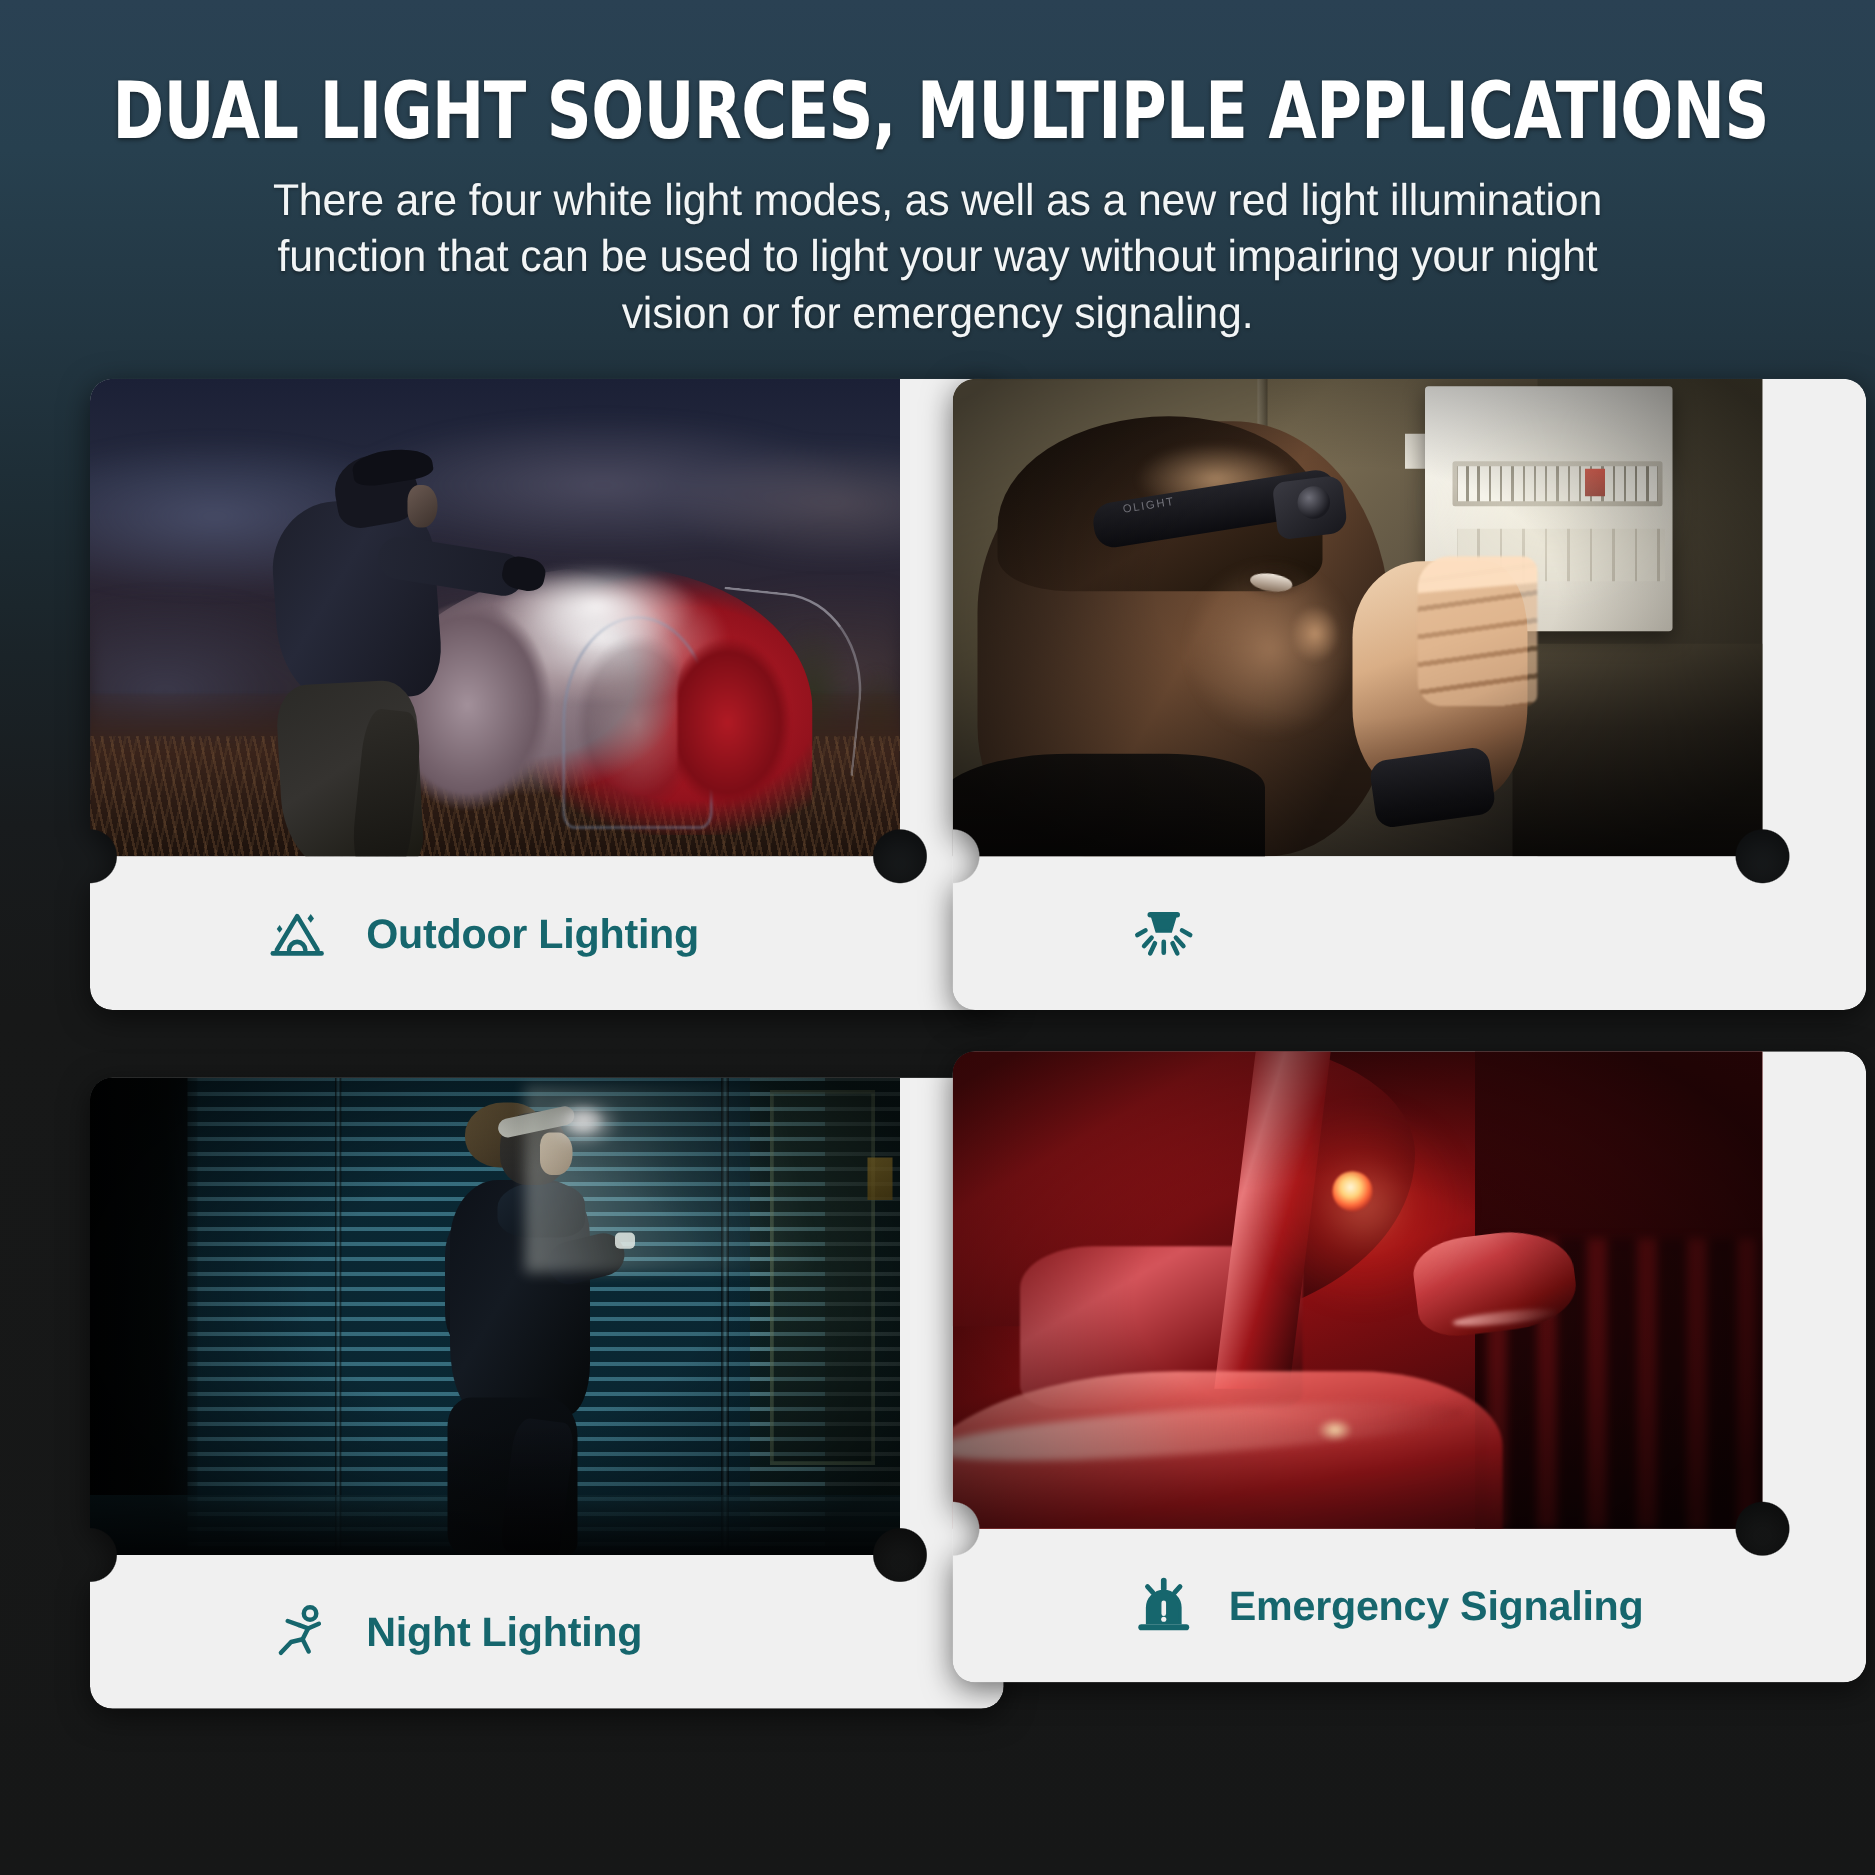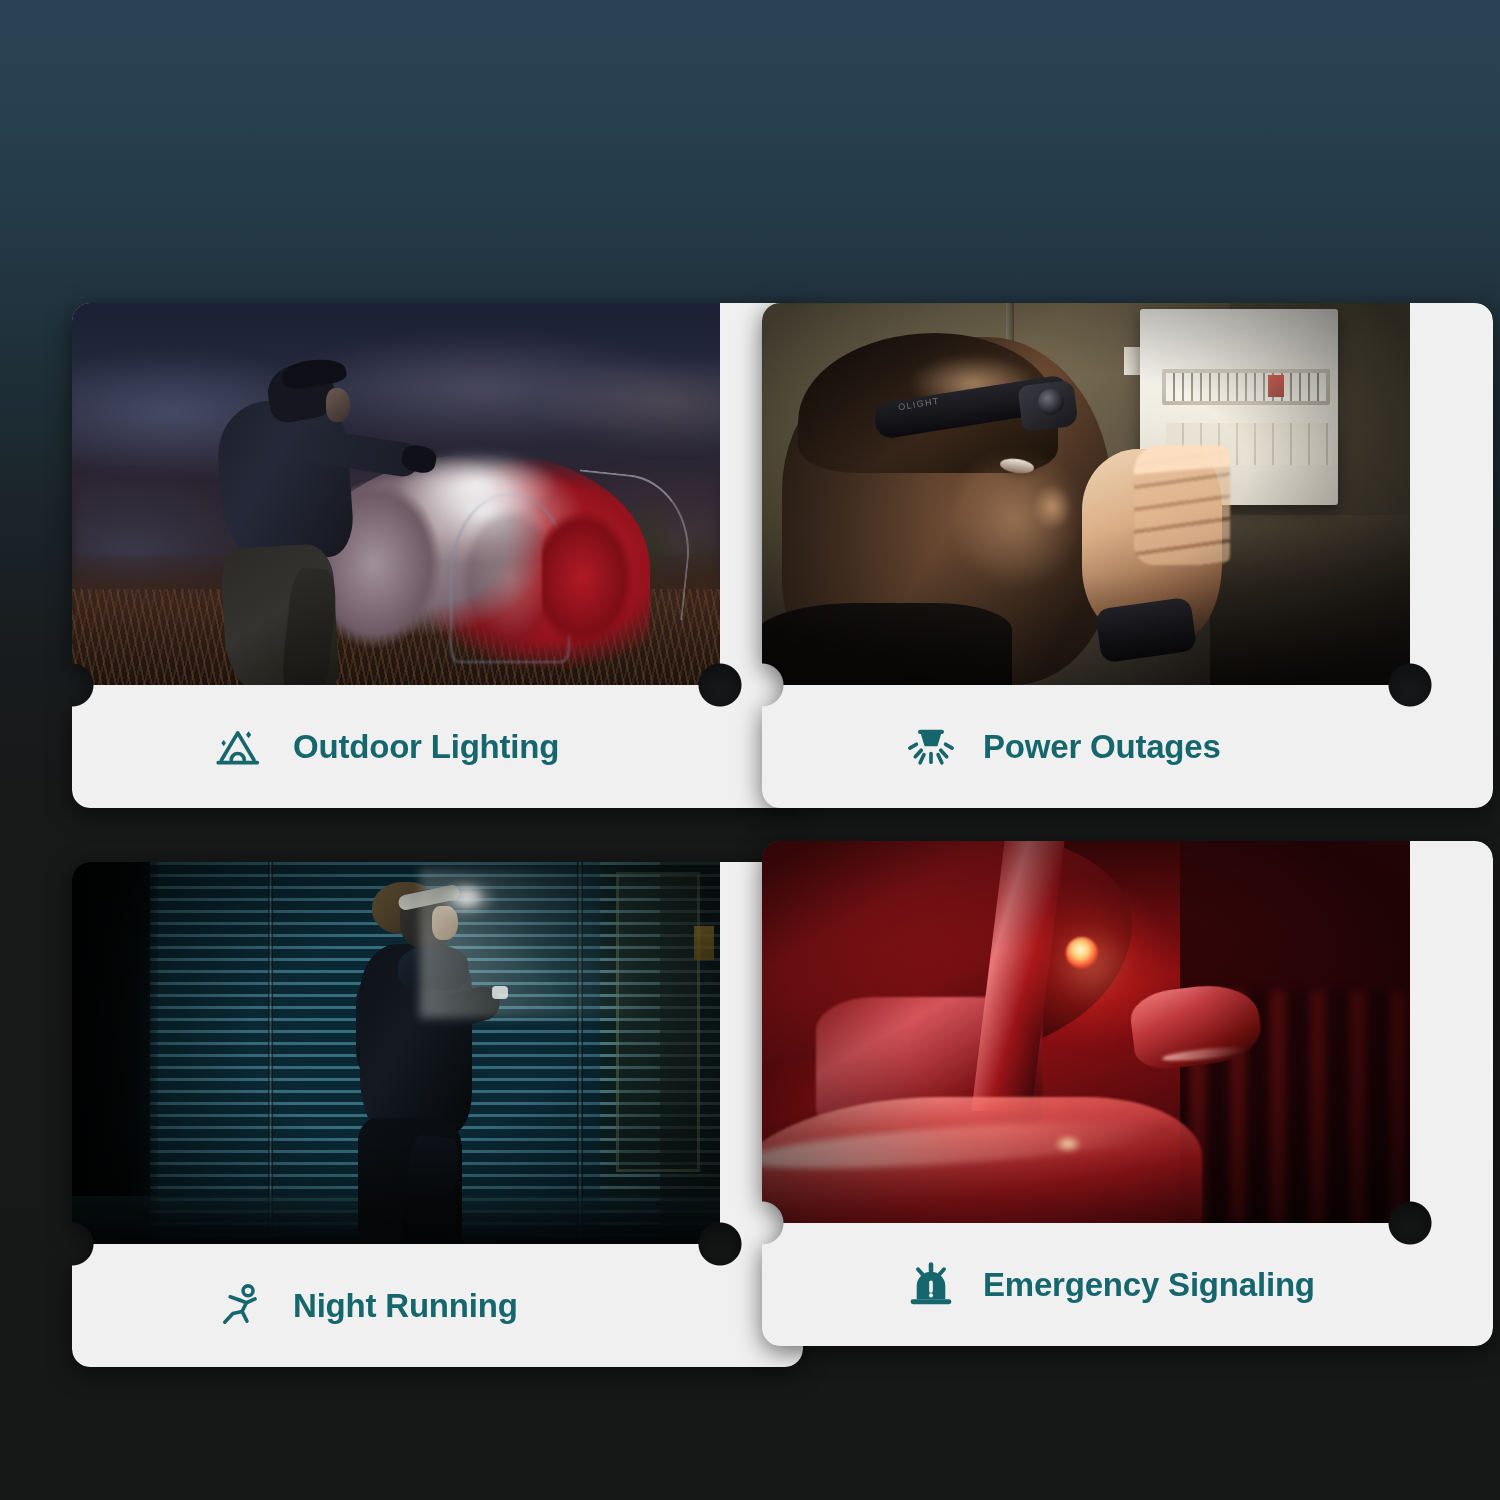--- a/index.html
+++ b/index.html
@@ -586,20 +586,24 @@
   .sc-car .vig {
     position:absolute; inset:0;
     background:radial-gradient(ellipse 400px 250px at 46% 52%, transparent 38%, rgba(0,0,0,.62) 100%);
   }
 </style>
 </head>
 <body>
 
 <div id="stage">
 
+  <div id="header">
+    <div id="headline">DUAL LIGHT SOURCES, MULTIPLE APPLICATIONS</div>
+    <div id="subtitle">There are four white light modes, as well as a new red light illumination function that can be used to light your way without impairing your night vision or for emergency signaling.</div>
+  </div>
 
   <div id="grid">
 
     <div class="card c0">
       <div class="ticket">
 
         <div class="photo">
           <div class="scene sc-camp">
             <div class="ridge"></div>
             <div class="ridge2"></div>
@@ -683,21 +687,20 @@
               <path d="M16 12 H32 L29 22 H19 Z" fill="#16666d" stroke="#16666d" stroke-width="2.6"></path>
               <path d="M24 30 V38"></path>
               <path d="M15 27 L9.5 33"></path>
               <path d="M33 27 L38.5 33"></path>
               <path d="M10.5 21.5 L4.5 25"></path>
               <path d="M37.5 21.5 L43.5 25"></path>
               <path d="M17.5 31 L14 38.5"></path>
               <path d="M30.5 31 L34 38.5"></path>
             </svg>
           </span>
-          <span class="label-text">Power Outages</span>
         </div>
       </div>
     </div>
 
     <div class="card c2">
       <div class="ticket">
 
         <div class="photo">
           <div class="scene sc-run">
             <div class="louvers"></div>
@@ -728,21 +731,21 @@
         <div class="label-strip">
           <span class="label-icon">
             <svg viewBox="0 0 48 48" fill="none" stroke="#16666d" stroke-width="3.3" stroke-linecap="round" stroke-linejoin="round">
               <circle cx="30.5" cy="10" r="4.6"></circle>
               <path d="M37 17.5 L29 21 L22.5 18.5"></path>
               <path d="M22.5 18.5 L14 15.5"></path>
               <path d="M29 21 L25 29 L29.5 38"></path>
               <path d="M25 29 L16.5 31 L9 39"></path>
             </svg>
           </span>
-          <span class="label-text">Night Running</span>
+          <span class="label-text">Night Lighting</span>
         </div>
       </div>
     </div>
 
     <div class="card c3">
       <div class="ticket">
 
         <div class="photo">
           <div class="scene sc-car">
             <div class="bg-dark"></div>

